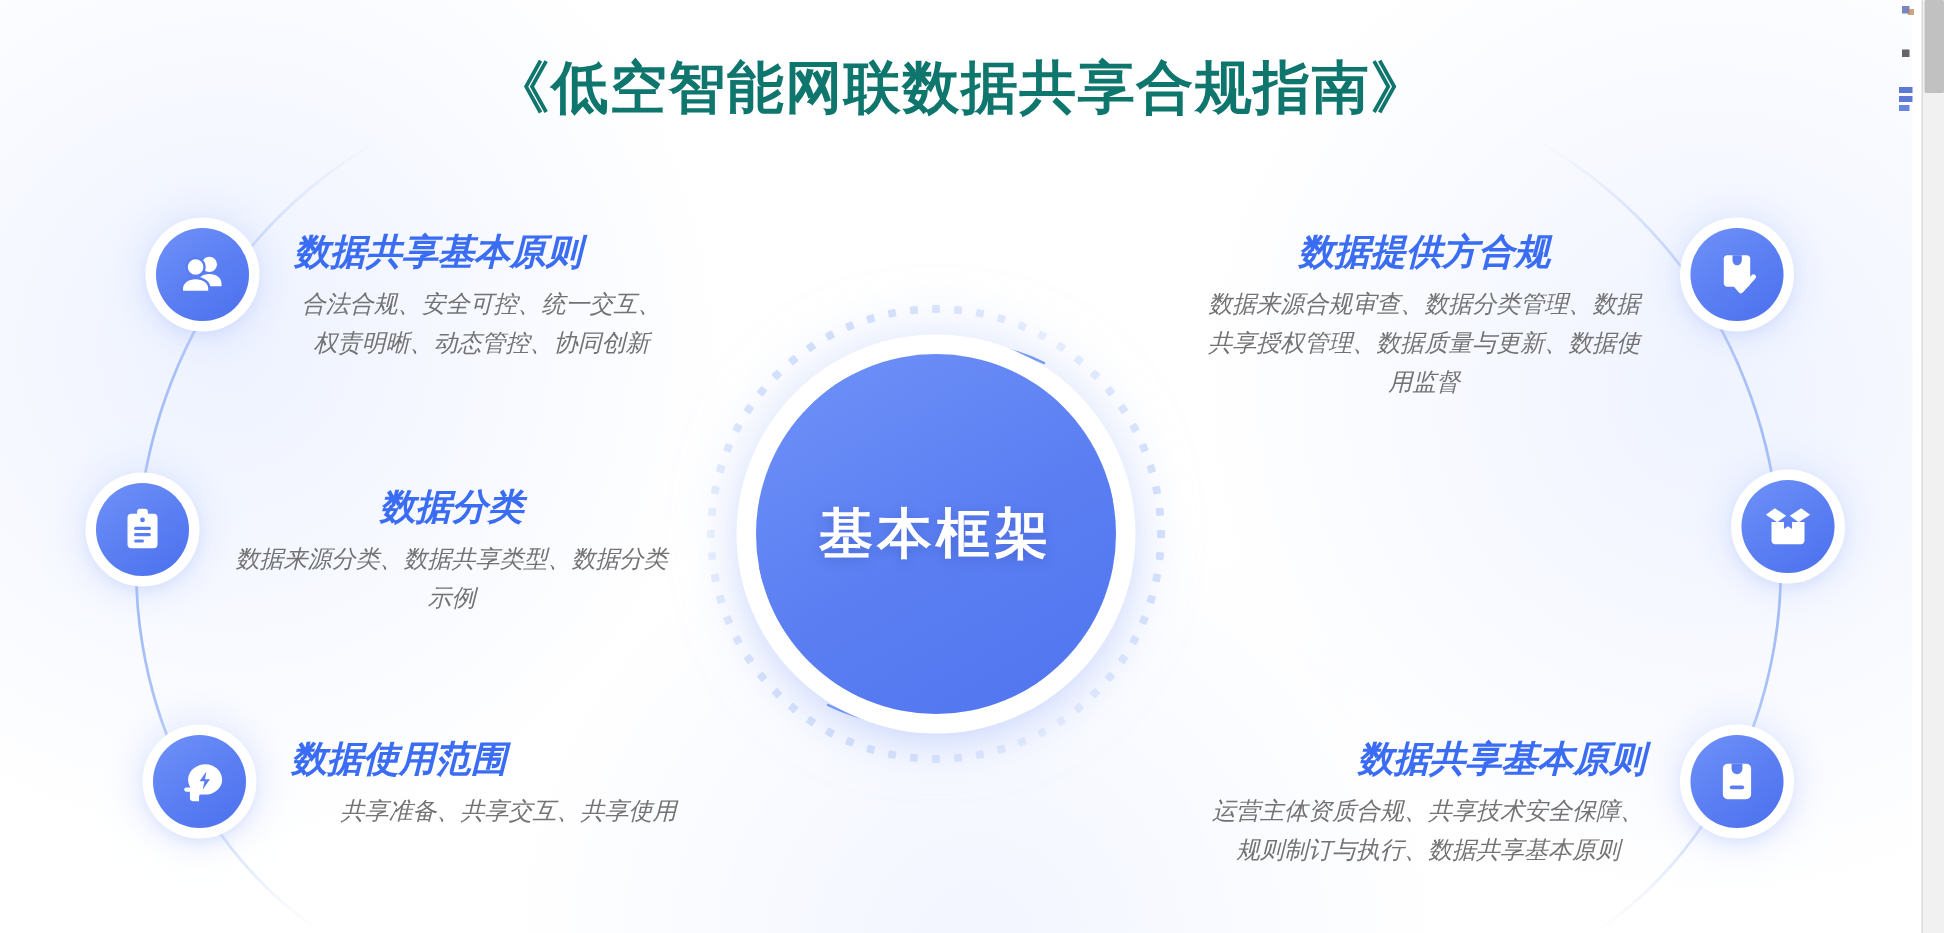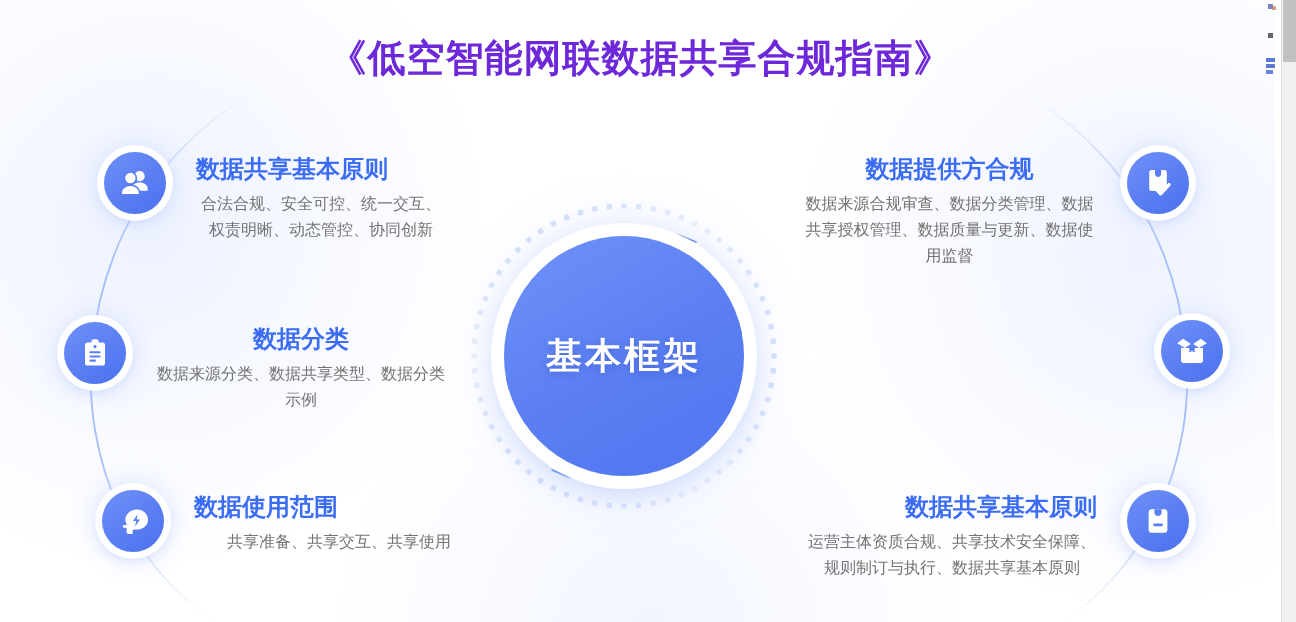--- a/index.html
+++ b/index.html
@@ -48,21 +48,21 @@
 
   
   #page-title {
     position: absolute;
     left: 0; top: 33px;
     width: 1281px;
     text-align: center;
     font-size: 38px;
     font-weight: bold;
     letter-spacing: 1px;
-    color: #6d28d9;
+    color: #0f766e;
     white-space: nowrap;
     z-index: 8;
   }
 
   
   #arcs {
     position: absolute;
     left: 0; top: 0;
     width: 1281px; height: 622px;
     z-index: 1;
@@ -133,21 +133,21 @@
     box-shadow:
       0 0 0 7px #ffffff,
       0 4px 14px rgba(91,127,242,0.32),
       0 0 26px 9px rgba(205,218,253,0.6);
     display: flex;
     align-items: center;
     justify-content: center;
   }
   .icon-bubble svg { display: block; }
 
-  .spoke-text { padding-top: 2px; }
+  .spoke-text { padding-top: 2px; font-style: italic; }
   .spoke.left  .spoke-text { margin-left: 30px; }
   .spoke.right .spoke-text { margin-right: 30px; }
 
   .spoke-heading {
     font-size: 24px;
     font-weight: bold;
     color: #3a6cf4;
     line-height: 1.25;
     white-space: nowrap;
     margin-bottom: 7px;

